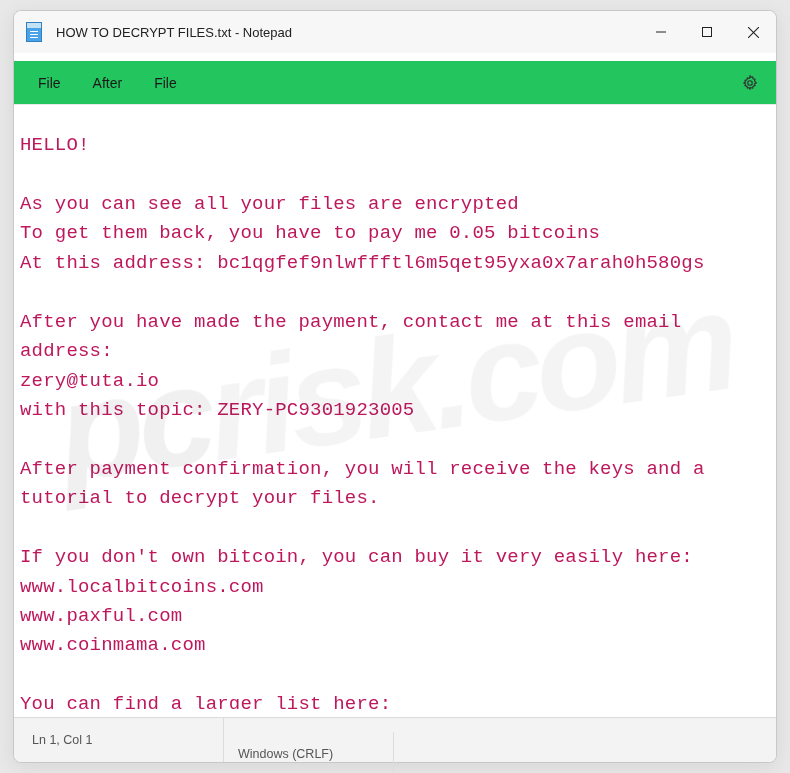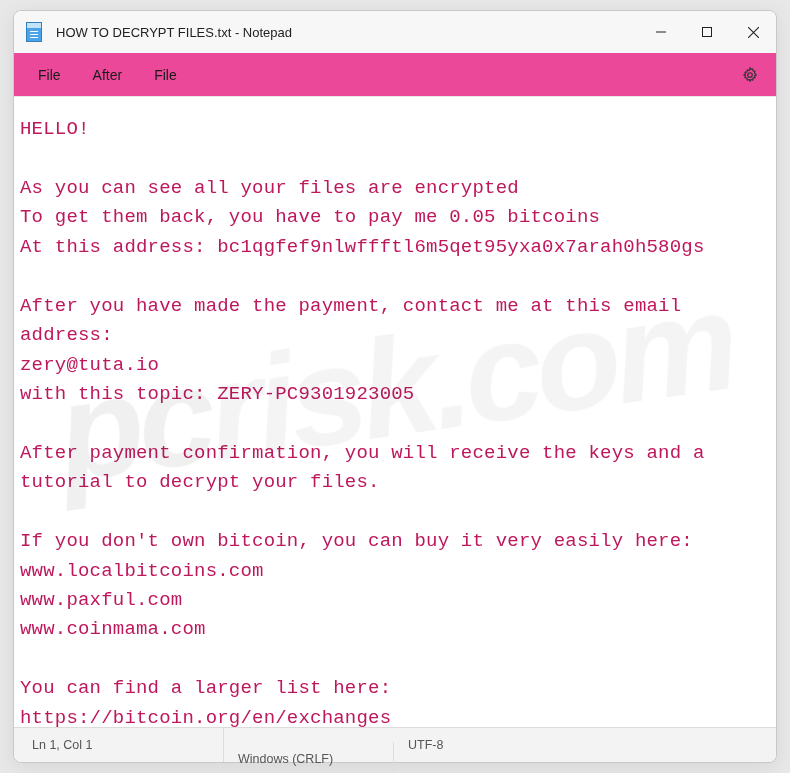--- a/index.html
+++ b/index.html
@@ -16,20 +16,21 @@
   left: 13px;
   top: 10px;
   width: 764px;
   height: 753px;
   background: #ffffff;
   border: 1px solid #c8c8c8;
   border-radius: 8px;
   display: flex;
   flex-direction: column;
   box-shadow: 0 4px 20px rgba(0,0,0,0.08);
+  gap: 8px;
 }
 .titlebar {
   height: 42px;
   display: flex;
   align-items: center;
   padding-left: 12px;
   background: #f7f7f7;
   border-radius: 8px 8px 0 0;
 }
 .titlebar-icon {
@@ -73,21 +74,21 @@
   justify-content: center;
   color: #222;
 }
 .win-btn svg { pointer-events: none; }
 .menubar {
   height: 44px;
   display: flex;
   align-items: center;
   padding: 0 8px;
   border-bottom: 1px solid #e8e8e8;
-  background: #ec4899;
+  background: #22c55e;
 }
 .menubar-item {
   padding: 8px 16px;
   font-size: 14px;
   color: #1a1a1a;
   border-radius: 4px;
 }
 .menubar-spacer { flex: 1; }
 .settings-btn {
   width: 36px;
@@ -103,21 +104,21 @@
   font-family: Consolas, "Courier New", monospace;
   font-size: 19px;
   line-height: 1.55;
   color: #be185d;
   white-space: pre-wrap;
   overflow: auto;
   position: relative;
   letter-spacing: 0.2px;
 }
 .statusbar {
-  height: 35px;
+  height: 45px;
   background: #f3f3f3;
   border-top: 1px solid #dcdcdc;
   display: flex;
   align-items: center;
   font-size: 12.5px;
   color: #555;
   border-radius: 0 0 8px 8px;
 }
 .status-cell {
   padding: 0 14px;
@@ -207,20 +208,19 @@
 You can find a larger list here:
 https://bitcoin.org/en/exchanges
 
 If you don't contact me or you won't make the payment in 5 days
 I will assume that you do not want to recover your files
 and as a result I will delete the keys generated for your PC.</div>
 
   <div class="statusbar">
     <div class="status-cell first">Ln 1, Col 1</div>
     <div class="status-cell enc">Windows (CRLF)</div>
-    <div class="status-cell utf">UTF-8</div>
   </div>
 
 </div>
 
 <div class="watermark">
   <span class="dark">pc</span>risk.com
 </div>
 
 </body></html>

